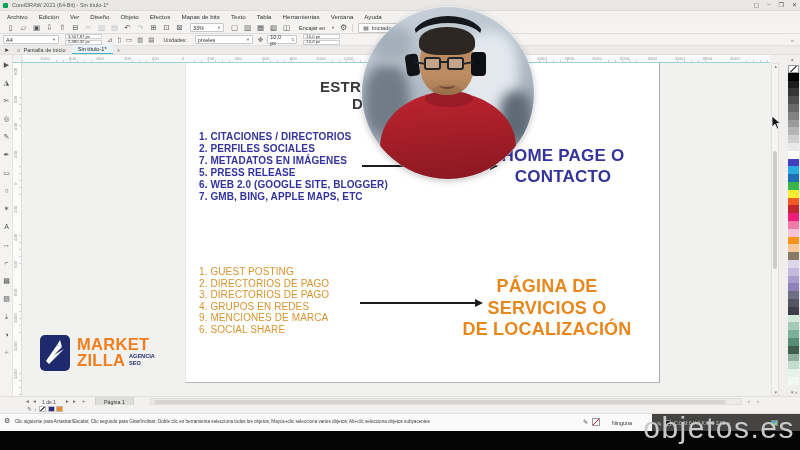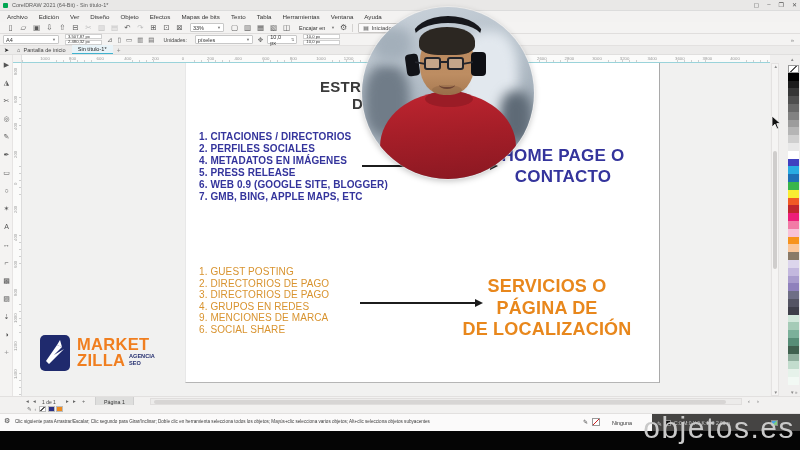--- a/index.html
+++ b/index.html
@@ -310,43 +310,43 @@
   <div class="abs" id="page"></div>
 
   <div id="title-frag">
     <span class="l1">ESTR</span>
     <span class="l2">DE</span>
   </div>
 
   <div class="abs" id="blue-list" style="color: rgb(52, 52, 156); font-weight: bold;">
       <div>1. CITACIONES / DIRECTORIOS</div>
       <div>2. PERFILES SOCIALES</div>
-      <div>4. METADATOS EN IMÁGENES</div>
+      <div>7. METADATOS EN IMÁGENES</div>
       <div>5. PRESS RELEASE</div>
-      <div>6. WEB 0.9 (GOOGLE SITE, BLOGGER)</div>
+      <div>6. WEB 2.0 (GOOGLE SITE, BLOGGER)</div>
       <div>7. GMB, BING, APPLE MAPS, ETC</div>
     </div>
   <div class="abs" id="blue-heading" style="color: rgb(52, 52, 156);">
       <div>HOME PAGE O</div>
       <div>CONTACTO</div>
     </div>
   <div class="abs arrow-line" id="arrow1"></div>
   <div class="abs arrow-head" id="arrow1-head"></div>
 
   <div class="abs" id="orange-list" style="color: rgb(216, 147, 47);">
       <div>1. GUEST POSTING</div>
       <div>2. DIRECTORIOS DE PAGO</div>
       <div>3. DIRECTORIOS DE PAGO</div>
       <div>4. GRUPOS EN REDES</div>
       <div>9. MENCIONES DE MARCA</div>
       <div>6. SOCIAL SHARE</div>
     </div>
   <div class="abs" id="orange-heading" style="color: rgb(232, 135, 28);">
+      <div>PÁGINA DE</div>
       <div>SERVICIOS O</div>
-      <div>PÁGINA DE</div>
       <div>DE LOCALIZACIÓN</div>
     </div>
   <div class="abs arrow-line" id="arrow2"></div>
   <div class="abs arrow-head" id="arrow2-head"></div>
 
   <div class="abs" id="logo-mark" style="background: rgb(31, 42, 109);">
     <svg width="24" height="28" viewBox="0 0 24 28">
       <path d="M3 22 L14 6 L19 8 L11 16 L21 10 L6 25 Z" fill="#ffffff"></path>
       <path d="M14 6 L17 1 L19 8 Z" fill="#ffffff"></path>
     </svg>

